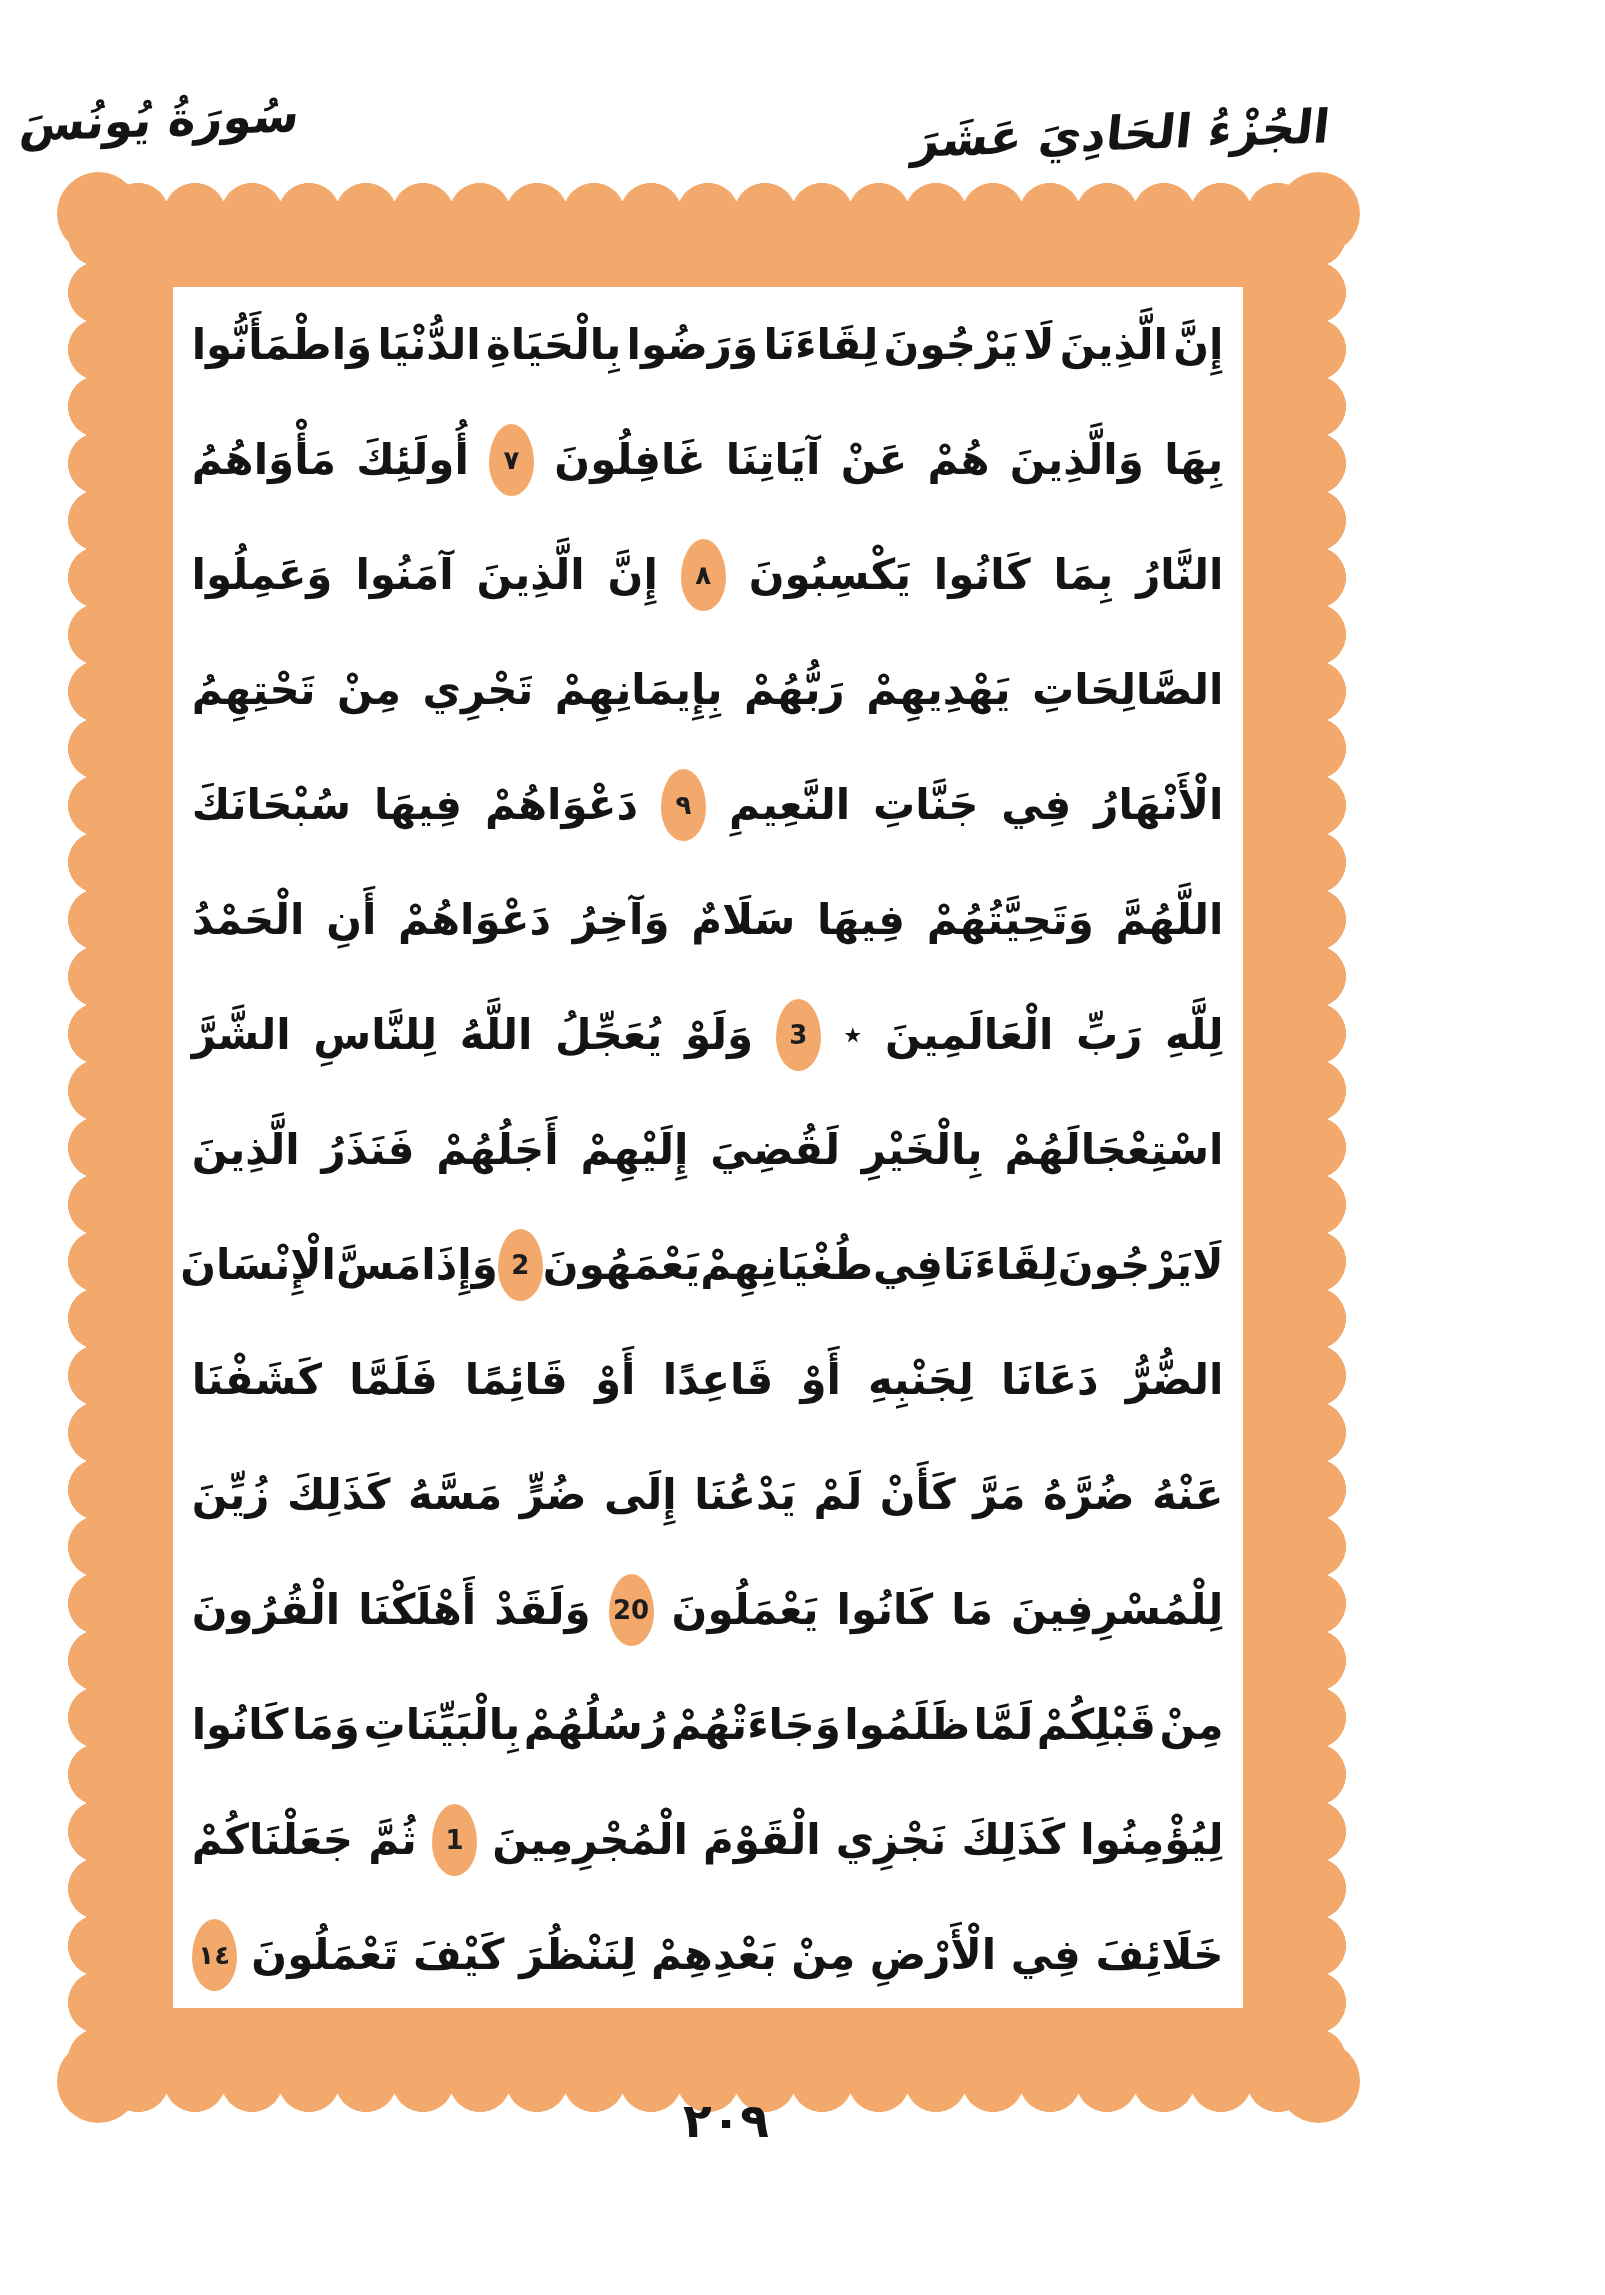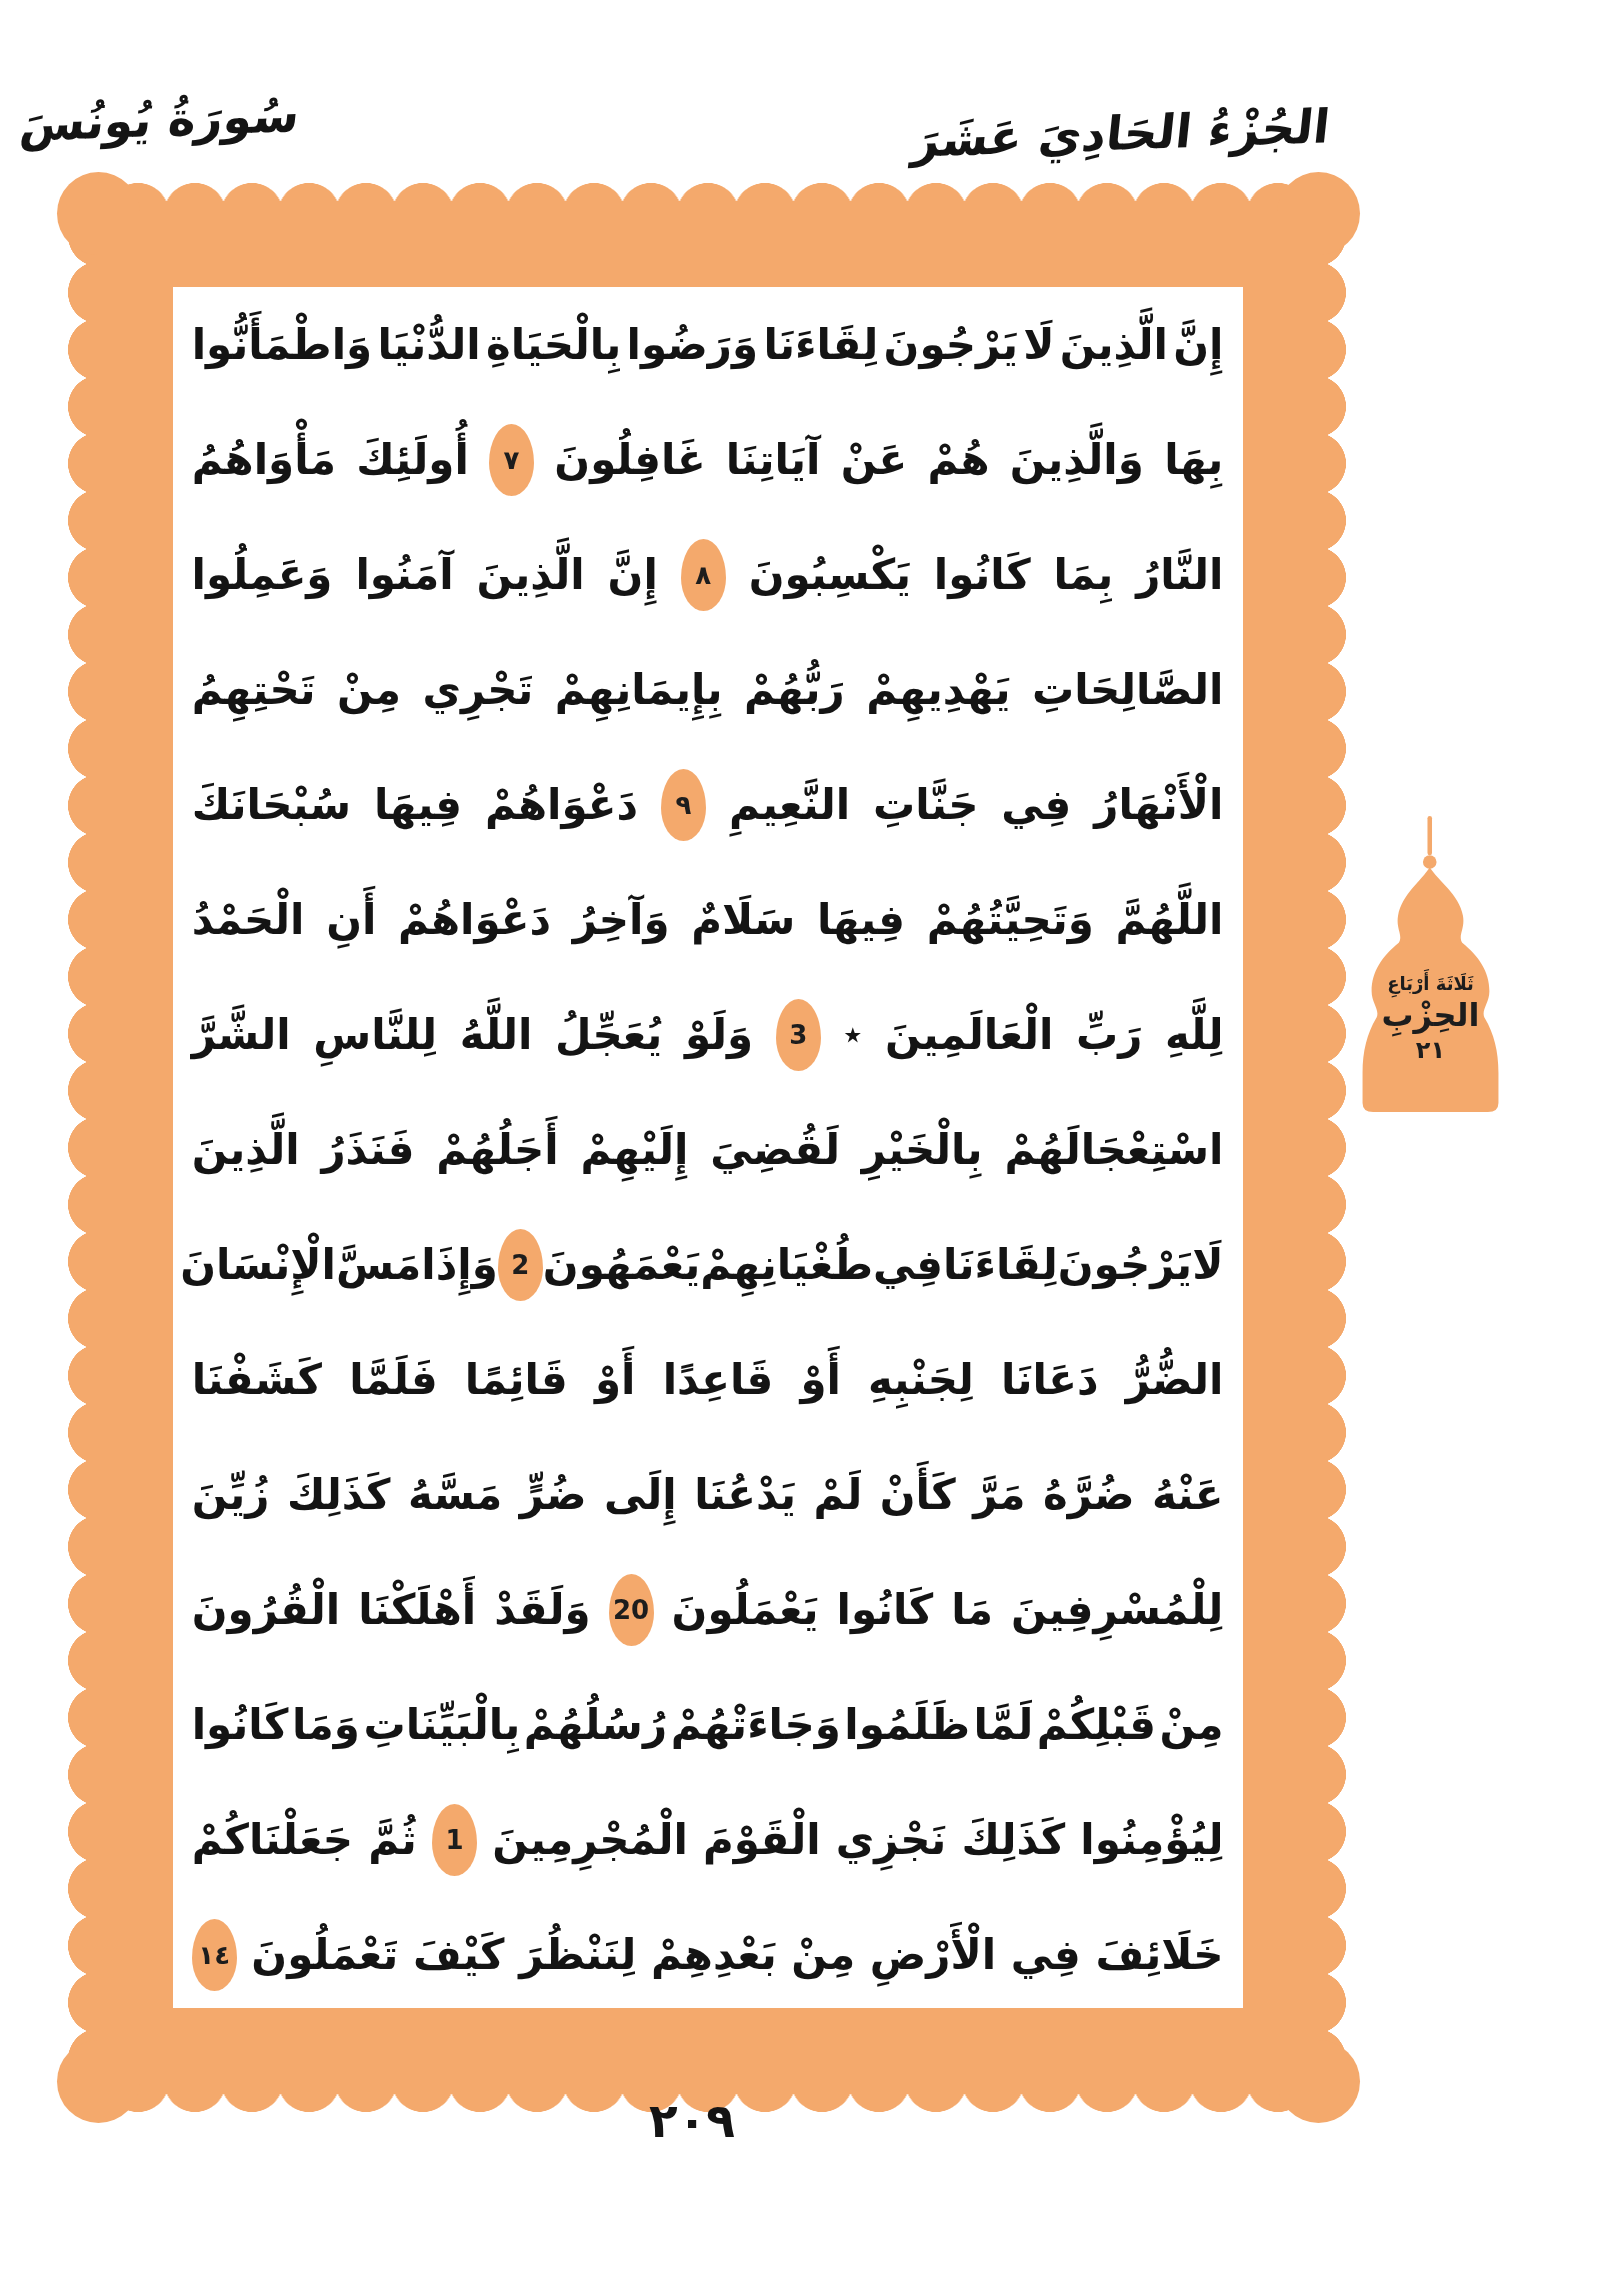--- a/index.html
+++ b/index.html
@@ -112,21 +112,21 @@
     position:absolute;left:0;top:157px;width:151px;height:132px;
     display:flex;flex-direction:column;align-items:center;justify-content:flex-start;
     direction:rtl;color:#1d1d1d;
   }
   .hizb-text .h1{font-size:18px;font-weight:bold;line-height:1.2;}
   .hizb-text .h2{font-size:32px;font-weight:bold;line-height:1.25;}
   .hizb-text .h3{font-size:24px;font-weight:bold;line-height:1.3;}
 
   
   .pagenum{
-    position:absolute;left:594px;top:2093px;width:196px;
+    position:absolute;left:628px;top:2093px;width:196px;
     text-align:center;font-size:47px;font-weight:bold;color:var(--ink);
     direction:rtl;z-index:3;
   }
 </style>
 </head>
 <body>
 
 <div class="page">
 
   <div class="hdr hdr-left">سُورَةُ يُونُسَ</div>
@@ -299,44 +299,17 @@
         <span class="quran-word">الْأَرْضِ</span>
         <span class="quran-word">مِنْ</span>
         <span class="quran-word">بَعْدِهِمْ</span>
         <span class="quran-word">لِنَنْظُرَ</span>
         <span class="quran-word">كَيْفَ</span>
         <span class="quran-word">تَعْمَلُونَ</span>
         <span class="verse-marker">١٤</span>
       </div>
     </div>
 
-  <div class="hizb">
-    <svg viewBox="0 0 200 400" aria-hidden="true">
-      <g fill="#F4A96C">
-        <rect x="96" y="0" width="6" height="52" rx="3"></rect>
-        <circle cx="99" cy="61" r="9"></circle>
-        <path d="M99 68
-                 C 88 86, 62 104, 57 132
-                 C 54 150, 64 158, 58 168
-                 C 36 186, 22 206, 22 232
-                 C 22 248, 34 258, 28 268
-                 C 16 288, 10 312, 10 340
-                 L 10 380 Q 10 392 24 392
-                 L 176 392 Q 190 392 190 380
-                 L 190 340
-                 C 190 312, 184 288, 172 268
-                 C 166 258, 178 248, 178 232
-                 C 178 206, 164 186, 142 168
-                 C 136 158, 146 150, 143 132
-                 C 138 104, 110 86, 99 68 Z"></path>
-      </g>
-    </svg>
-    <div class="hizb-text">
-      <div class="h1">ثَلَاثَةَ أَرْبَاعِ</div>
-      <div class="h2">الحِزْبِ</div>
-      <div class="h3">٢١</div>
-    </div>
-  </div>
 
   <div class="pagenum">٢٠٩</div>
 
 </div>
 
 
 </body></html>

